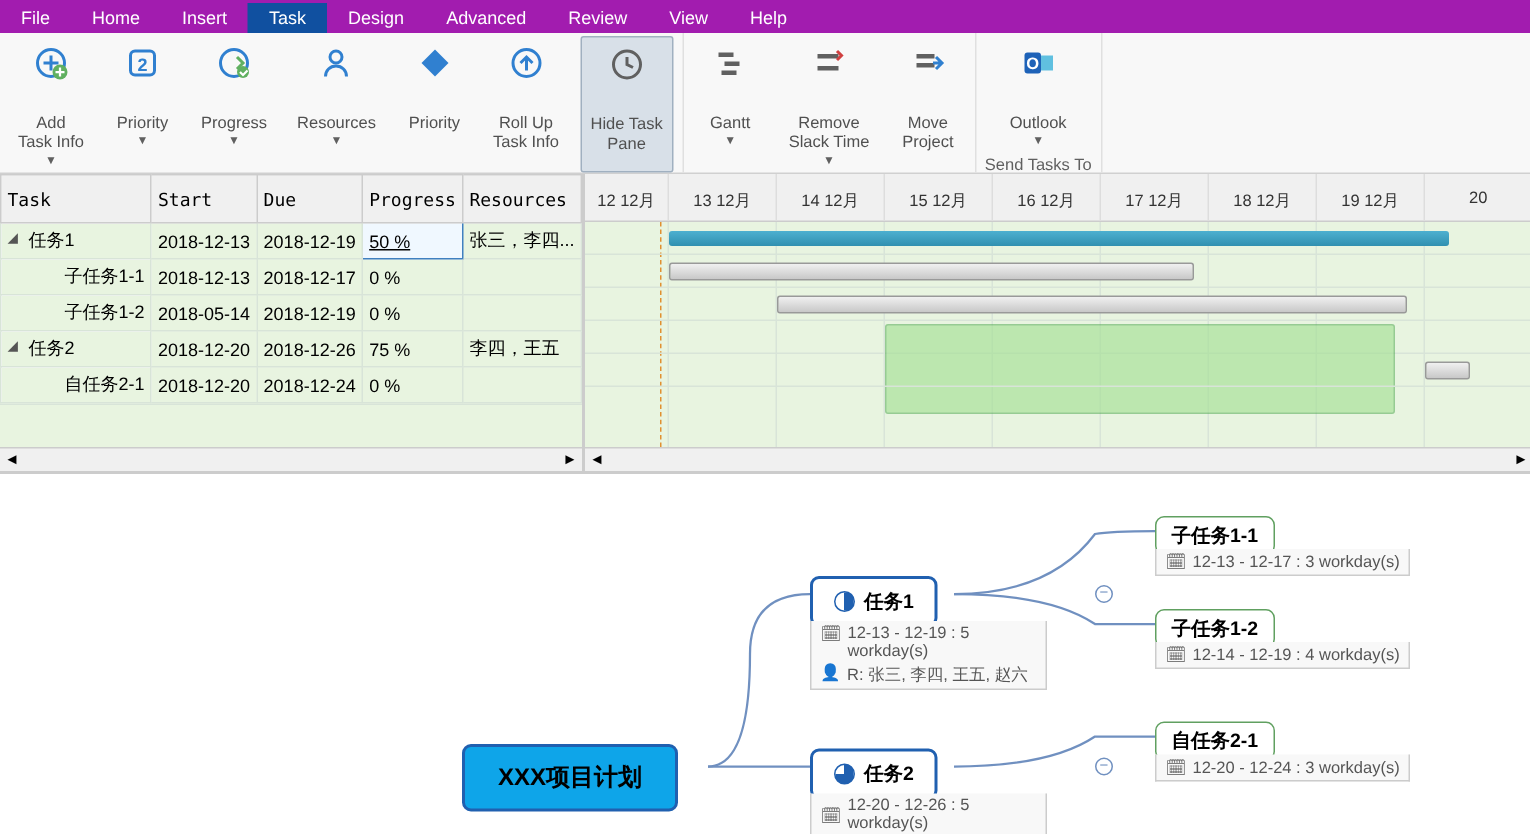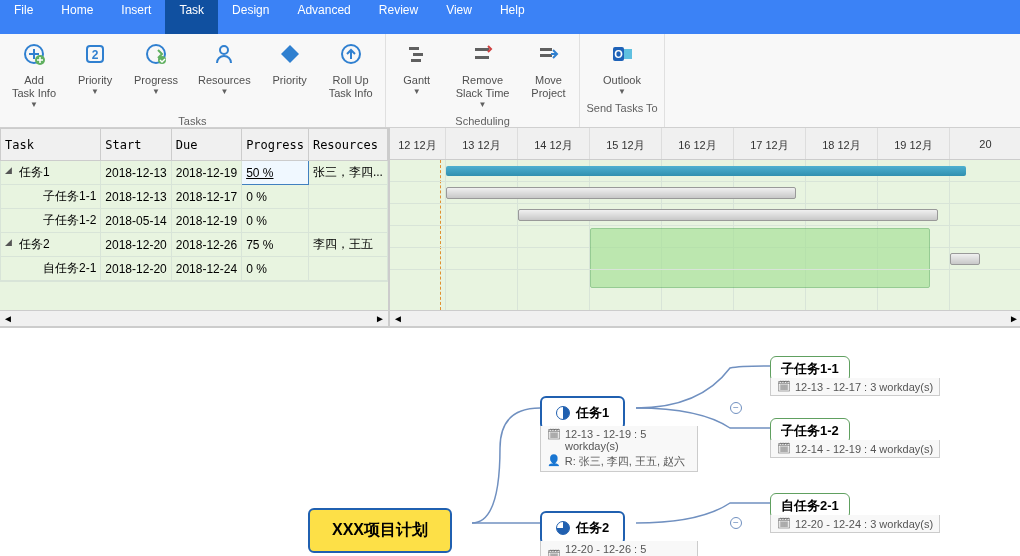--- a/index.html
+++ b/index.html
@@ -1,30 +1,30 @@
 <!DOCTYPE html>
 <html><head>
 <meta charset="utf-8">
 <style>
 * { box-sizing: border-box; margin: 0; padding: 0; font-family: "Segoe UI", Tahoma, sans-serif; }
 body { width: 1020px; height: 556px; overflow: hidden; background: #fff; font-size: 12px; }
 
 
-.menubar { display: flex; background: #3b82f6; height: 34px; }
+.menubar { display: flex; background: #a21caf; height: 22px; align-items: flex-end; }
 .menubar .menu-item { padding: 3px 14px; color: #fff; font-size: 12px; cursor: pointer; }
 .menubar .menu-item.active { background: #1050a0; }
 
 
 .ribbon { display: flex; background: #f8f8f8; border-bottom: 1px solid #d0d0d0; height: 94px; }
 .ribbon-group { display: flex; flex-direction: column; align-items: center; border-right: 1px solid #e0e0e0; padding: 2px 6px 0 6px; }
 .ribbon-items { display: flex; gap: 8px; }
 .ribbon-btn { display: flex; flex-direction: column; align-items: center; padding: 4px 6px; cursor: pointer; color: #505050; min-width: 50px; }
 .ribbon-btn.active { background: #d8e0e8; border: 1px solid #a0b0c0; border-radius: 2px; }
 .ribbon-btn .ico { width: 28px; height: 28px; display: flex; align-items: center; justify-content: center; }
-.ribbon-btn .lbl { font-size: 11px; text-align: center; line-height: 1.2; margin-top: 6px; white-space: pre-line; }
+.ribbon-btn .lbl { font-size: 11px; text-align: center; line-height: 1.2; margin-top: 20px; white-space: pre-line; }
 .ribbon-btn .chev { font-size: 8px; color: #606060; }
 .ribbon-group-label { font-size: 11px; color: #606060; margin-top: auto; padding: 2px 0 16px 0; }
 
 
 .panes { display: flex; height: 200px; border-bottom: 2px solid #ccc; }
 .left-pane { width: 428px; display: flex; flex-direction: column; border-right: 2px solid #ccc; }
 .right-pane { flex: 1; display: flex; flex-direction: column; position: relative; }
 
 
 .tbl { width: 100%; border-collapse: collapse; font-family: monospace, "Courier New"; font-size: 12px; }
@@ -50,21 +50,21 @@
 .bar.sel { background: #a0e090; border: 1px solid #60b060; }
 .today-line { position: absolute; top: 0; bottom: 0; width: 1px; border-left: 1px dashed #e09030; left: 50px; }
 
 .hscroll { height: 16px; background: #f0f0f0; border-top: 1px solid #ccc; display: flex; align-items: center; }
 .hscroll .arrow { width: 16px; text-align: center; font-size: 10px; cursor: pointer; }
 .hscroll .track { flex: 1; }
 
 
 .mindmap { position: relative; height: 240px; background: #fff; }
 .node { position: absolute; border-radius: 6px; padding: 4px 10px; font-size: 13px; }
-.node-root { border: 2px solid #2060b0; background: #fde047; padding: 10px 22px; font-size: 16px; font-weight: bold; text-align: right; }
+.node-root { border: 2px solid #2060b0; background: #0ea5e9; padding: 10px 22px; font-size: 16px; font-weight: bold; text-align: right; }
 .node-main { border: 2px solid #2060b0; background: #fff; padding: 6px 14px; font-weight: bold; display: flex; align-items: center; gap: 6px; }
 .node-sub { border: 1px solid #60a060; background: #fff; padding: 3px 10px; font-weight: bold; }
 .node-detail { position: absolute; border: 1px solid #ccc; background: #f8f8f8; padding: 2px 6px; font-size: 11px; color: #555; display: flex; align-items: center; gap: 4px; border-top: none; }
 .pie-ico { width: 14px; height: 14px; border-radius: 50%; }
 .pie-50 { background: conic-gradient(#2060b0 0 180deg, #fff 180deg 360deg); border: 1px solid #2060b0; }
 .pie-75 { background: conic-gradient(#2060b0 0 270deg, #fff 270deg 360deg); border: 1px solid #2060b0; }
 .toggle { position: absolute; width: 12px; height: 12px; border: 1px solid #7090c0; border-radius: 50%; background: #fff; font-size: 10px; line-height: 10px; text-align: center; color: #7090c0; cursor: pointer; }
 svg.conn { position: absolute; pointer-events: none; }
 </style>
 </head>
@@ -141,20 +141,30 @@
         <div class="ribbon-btn">
           <div class="ico">
             <svg width="24" height="24" viewBox="0 0 24 24">
               <circle cx="12" cy="12" r="9" fill="none" stroke="#3080d0" stroke-width="2"></circle>
               <path d="M12 17V8M8 12l4-4 4 4" fill="none" stroke="#3080d0" stroke-width="2"></path>
             </svg>
           </div>
           <div class="lbl">Roll Up
 Task Info</div>
         </div>
+        <div class="ribbon-btn active">
+          <div class="ico">
+            <svg width="24" height="24" viewBox="0 0 24 24">
+              <circle cx="12" cy="12" r="9" fill="none" stroke="#606060" stroke-width="2"></circle>
+              <path d="M12 7v5l4 2" stroke="#606060" stroke-width="2" fill="none"></path>
+            </svg>
+          </div>
+          <div class="lbl">Hide Task
+Pane</div>
+        </div>
       </div>
       <div class="ribbon-group-label">Tasks</div>
     </div>
     <div class="ribbon-group">
       <div class="ribbon-items">
         <div class="ribbon-btn">
           <div class="ico">
             <svg width="24" height="24" viewBox="0 0 24 24">
               <rect x="4" y="5" width="10" height="3" fill="#606060"></rect>
               <rect x="8" y="11" width="10" height="3" fill="#606060"></rect>

